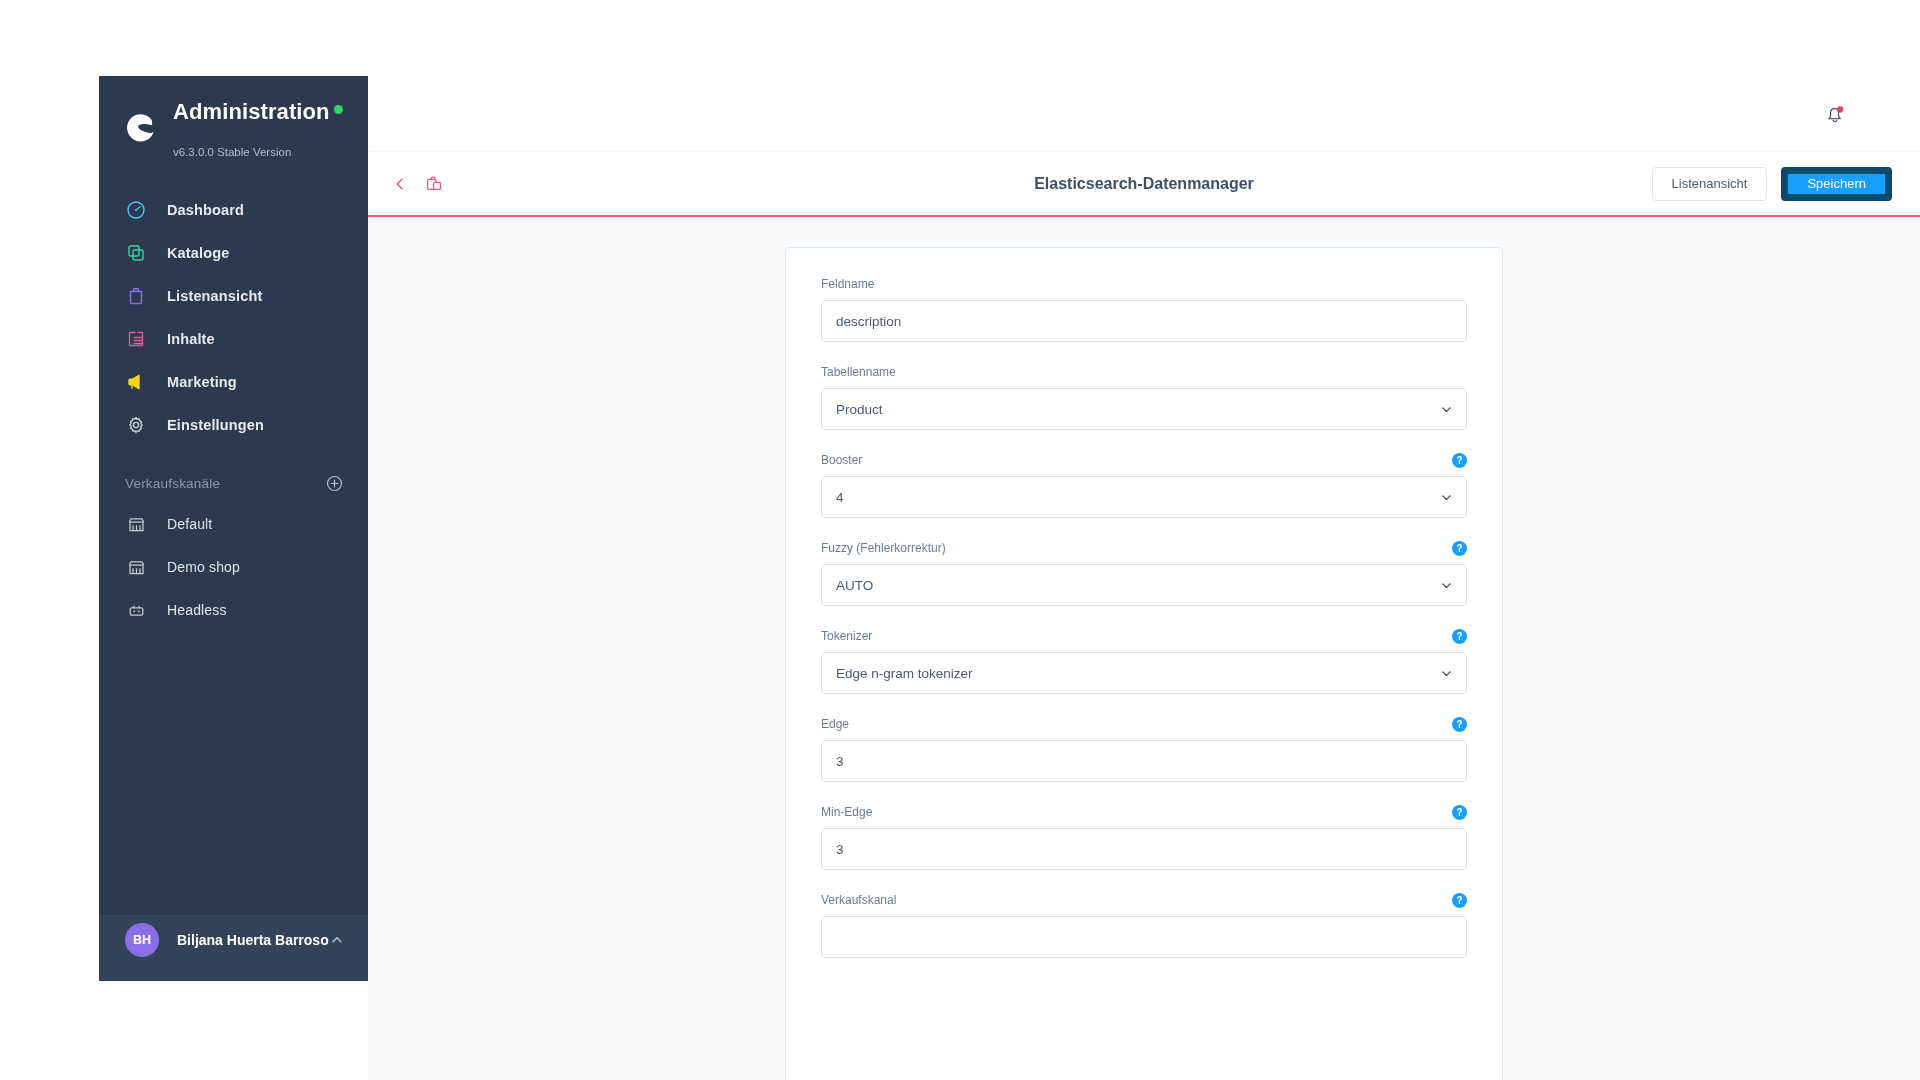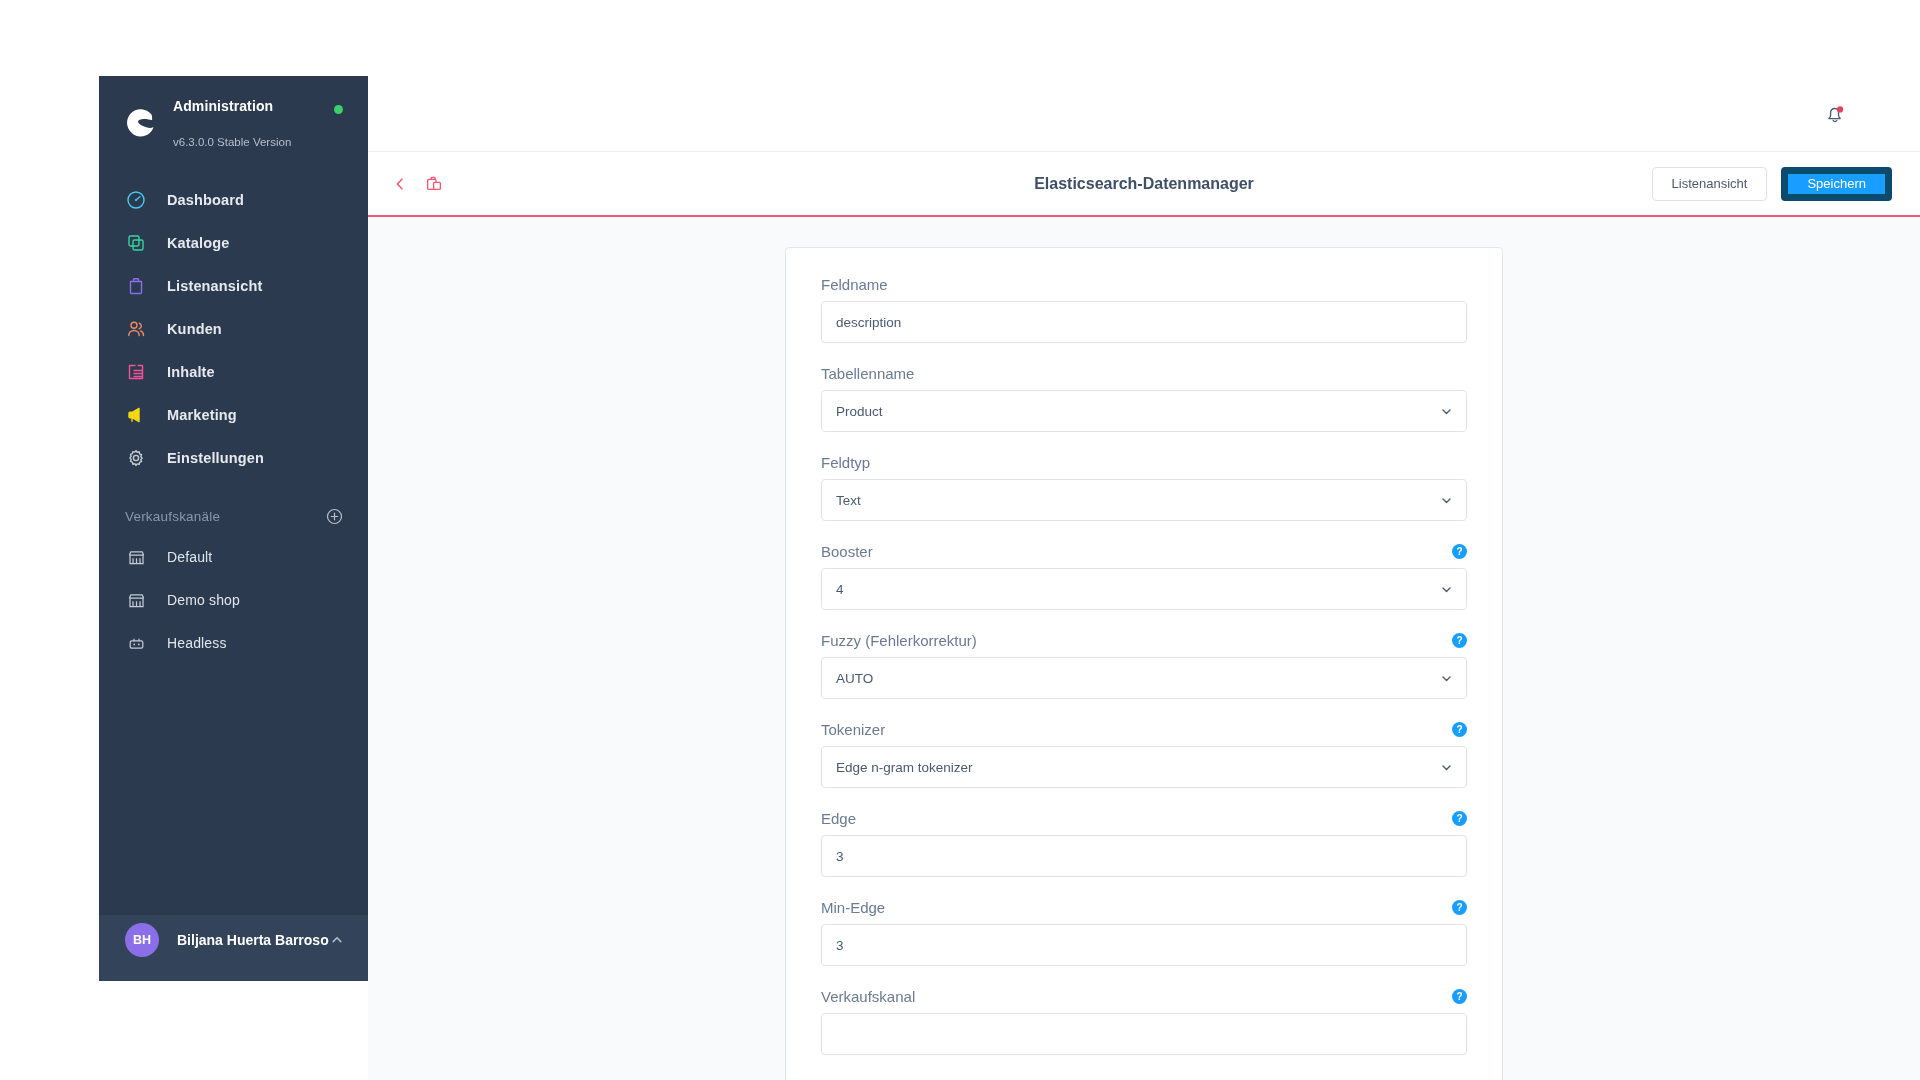--- a/index.html
+++ b/index.html
@@ -28,21 +28,21 @@
     padding: 22px 24px 26px 24px;
     position: relative;
   }
   .sb-logo {
     width: 34px; height: 34px;
     margin-right: 16px;
     flex: 0 0 34px;
     display: flex; align-items: center; justify-content: center;
   }
   .sb-brand-text { display: flex; flex-direction: column; line-height: 1.25; }
-  .sb-title { color: #ffffff; font-size: 14px; font-weight: bold; letter-spacing: .1px; }
+  .sb-title { color: #ffffff; font-size: 22px; font-weight: bold; letter-spacing: .1px; }
   .sb-version { color: #b6bfcc; font-size: 11.5px; margin-top: 19px; }
   .sb-status-dot {
     position: absolute; right: 26px; top: 29px;
     width: 9px; height: 9px; border-radius: 50%;
     background: #37d26a;
   }
 
   .sb-nav { padding-top: 4px; }
   .sb-item {
     display: flex; align-items: center;
@@ -193,21 +193,21 @@
     border-radius: 4px;
     padding: 28px 35px 30px 35px;
     height: 860px;
   }
   .field { margin-bottom: 22px; }
   .field-head {
     display: flex; align-items: center; justify-content: space-between;
     margin-bottom: 8px;
     min-height: 16px;
   }
-  .field-label { font-size: 15px; color: #6a7b92; }
+  .field-label { font-size: 12px; color: #6a7b92; }
   .help-ico {
     width: 15px; height: 15px; border-radius: 50%;
     background: #189eff;
     color: #ffffff;
     font-size: 10px; font-weight: bold;
     display: flex; align-items: center; justify-content: center;
     cursor: pointer;
     flex: 0 0 15px;
   }
   .ctl {
@@ -276,30 +276,20 @@
       <div class="sb-item">
         <span class="sb-ico">
           <svg width="20" height="20" viewBox="0 0 20 20" fill="none" stroke="#8b6fe8" stroke-width="1.4">
             <path d="M4.5 5.5h11v11a1 1 0 0 1-1 1h-9a1 1 0 0 1-1-1z" stroke-linejoin="round"></path>
             <path d="M7.5 5.5V3.6a.8.8 0 0 1 .8-.8h3.4a.8.8 0 0 1 .8.8v1.9" stroke-linejoin="round"></path>
           </svg>
         </span>
         <span class="sb-label">Listenansicht</span>
       </div>
 
-      <div class="sb-item">
-        <span class="sb-ico">
-          <svg width="20" height="20" viewBox="0 0 20 20" fill="none" stroke="#f08a5d" stroke-width="1.4">
-            <circle cx="8" cy="6.2" r="3"></circle>
-              <path d="M2.8 16.5c0-3 2.3-5 5.2-5s5.2 2 5.2 5" stroke-linecap="round"></path>
-            <path d="M13.2 4.2a2.9 2.9 0 0 1 0 5.6M14.6 11.9c1.7.6 2.9 2.3 2.9 4.6" stroke-linecap="round"></path>
-          </svg>
-        </span>
-        <span class="sb-label">Kunden</span>
-      </div>
 
       <div class="sb-item">
         <span class="sb-ico">
           <svg width="20" height="20" viewBox="0 0 20 20" fill="none" stroke="#f2529a" stroke-width="1.4">
             <path d="M3.5 3.5h5.5M3.5 3.5v13h13V8" stroke-linecap="round" stroke-linejoin="round"></path>
             <path d="M8 8.5h8M8 11.5h8M8 14.5h8" stroke-linecap="round"></path>
             <path d="M12 3.5h4.5V8" stroke-linecap="round" stroke-linejoin="round"></path>
           </svg>
         </span>
         <span class="sb-label">Inhalte</span>
@@ -439,33 +429,20 @@
           <div class="ctl select">
             <span class="ctl-value">Product</span>
             <span class="ctl-chev">
               <svg width="13" height="13" viewBox="0 0 13 13" fill="none" stroke="#4a5a70" stroke-width="1.4">
                   <path d="M3 5l3.5 3.5L10 5" stroke-linecap="round" stroke-linejoin="round"></path>
                 </svg>
             </span>
           </div>
         </div>
 
-        <div class="field">
-          <div class="field-head">
-            <span class="field-label">Feldtyp</span>
-          </div>
-          <div class="ctl select">
-            <span class="ctl-value">Text</span>
-            <span class="ctl-chev">
-              <svg width="13" height="13" viewBox="0 0 13 13" fill="none" stroke="#4a5a70" stroke-width="1.4">
-                  <path d="M3 5l3.5 3.5L10 5" stroke-linecap="round" stroke-linejoin="round"></path>
-                </svg>
-            </span>
-          </div>
-        </div>
 
         <div class="field">
           <div class="field-head">
             <span class="field-label">Booster</span>
             <span class="help-ico">?</span>
           </div>
           <div class="ctl select">
             <span class="ctl-value">4</span>
             <span class="ctl-chev">
               <svg width="13" height="13" viewBox="0 0 13 13" fill="none" stroke="#4a5a70" stroke-width="1.4">

